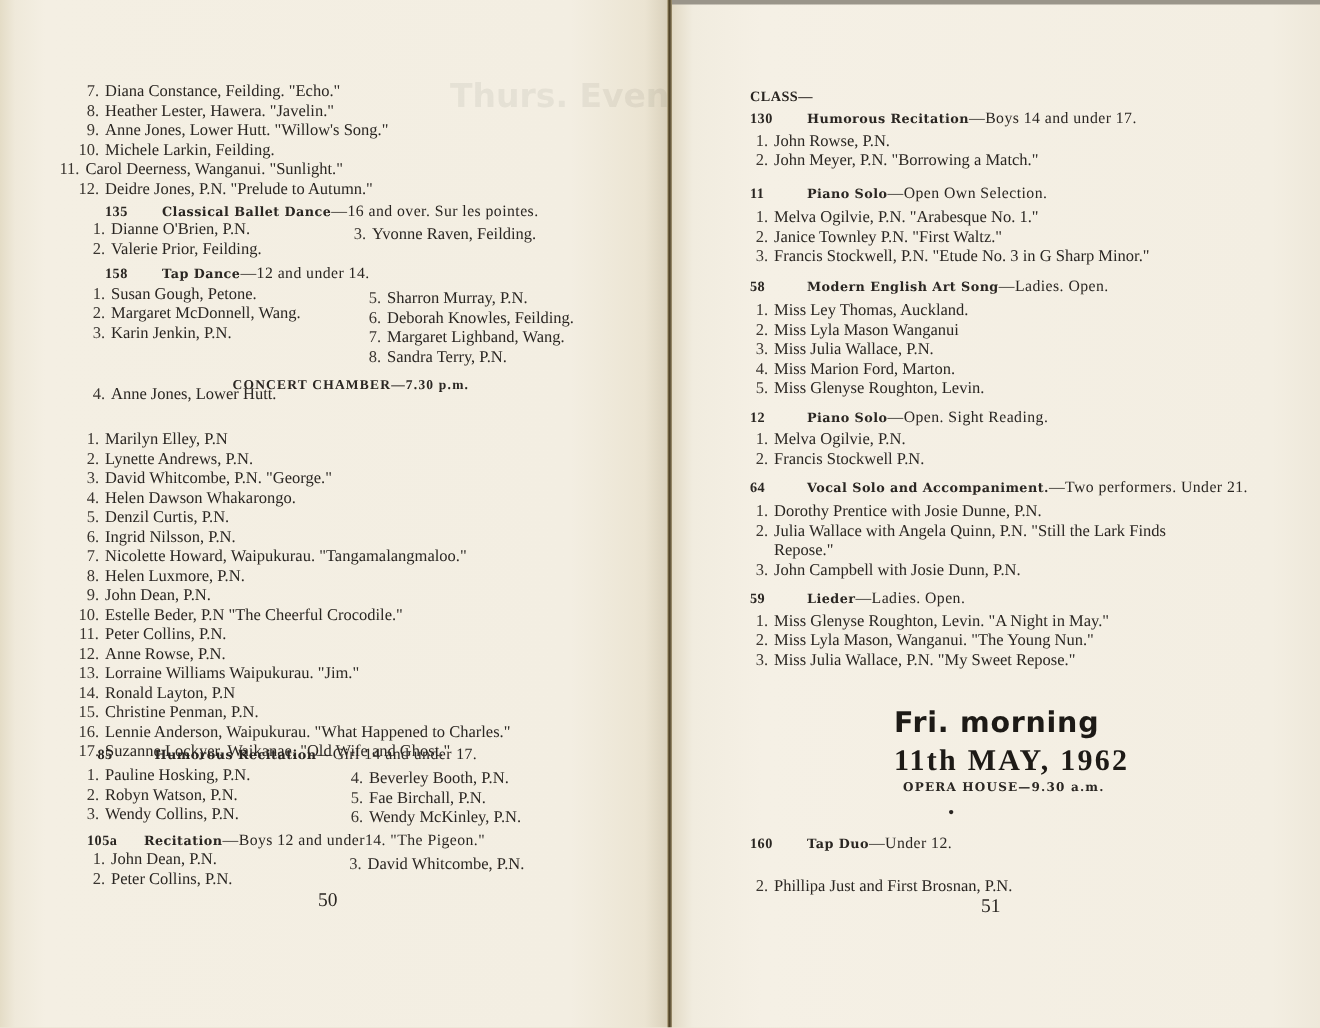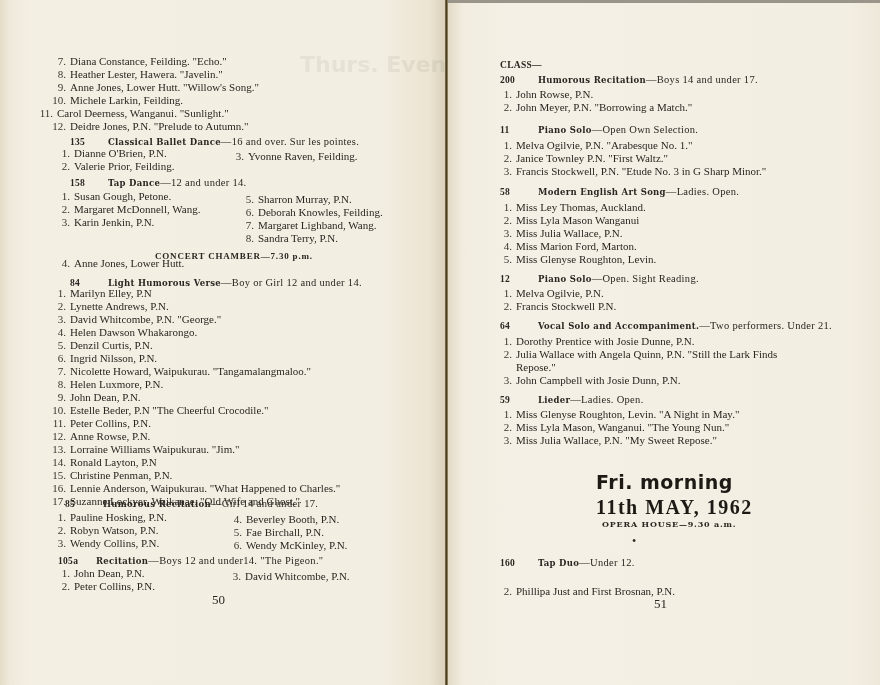--- a/index.html
+++ b/index.html
@@ -77,21 +77,20 @@
     <div class="line" style="left:56px; top:203px;"><span class="num">2.</span><span>Margaret McDonnell, Wang.</span></div>
     <div class="line" style="left:56px; top:216px;"><span class="num">3.</span><span>Karin Jenkin, P.N.</span></div>
     <div class="line" style="left:56px; top:229px;margin-top:28px;"><span class="num">4.</span><span>Anne Jones, Lower Hutt.</span></div>
     <div class="line" style="left:240px; top:193px;"><span class="num">5.</span><span>Sharron Murray, P.N.</span></div>
     <div class="line" style="left:240px; top:206px;"><span class="num">6.</span><span>Deborah Knowles, Feilding.</span></div>
     <div class="line" style="left:240px; top:219px;"><span class="num">7.</span><span>Margaret Lighband, Wang.</span></div>
     <div class="line" style="left:240px; top:232px;"><span class="num">8.</span><span>Sandra Terry, P.N.</span></div>
 
     <div class="line chamber" style="left:155px; top:250px;">CONCERT CHAMBER—7.30 p.m.</div>
 
-    <div class="line hdr" style="left:70px; top:276px;"><span class="cls">84</span><span class="title">Light Humorous Verse</span><span class="rest">—Boy or Girl 12 and under 14.</span></div>
     <div class="line" style="left:52px; top:287px;"><span class="num">1.</span><span>Marilyn Elley, P.N</span></div>
     <div class="line" style="left:52px; top:300px;"><span class="num">2.</span><span>Lynette Andrews, P.N.</span></div>
     <div class="line" style="left:52px; top:313px;"><span class="num">3.</span><span>David Whitcombe, P.N.  "George."</span></div>
     <div class="line" style="left:52px; top:326px;"><span class="num">4.</span><span>Helen Dawson  Whakarongo.</span></div>
     <div class="line" style="left:52px; top:339px;"><span class="num">5.</span><span>Denzil Curtis, P.N.</span></div>
     <div class="line" style="left:52px; top:352px;"><span class="num">6.</span><span>Ingrid Nilsson, P.N.</span></div>
     <div class="line" style="left:52px; top:365px;"><span class="num">7.</span><span>Nicolette Howard, Waipukurau.   "Tangamalangmaloo."</span></div>
     <div class="line" style="left:52px; top:378px;"><span class="num">8.</span><span>Helen Luxmore, P.N.</span></div>
     <div class="line" style="left:52px; top:391px;"><span class="num">9.</span><span>John Dean, P.N.</span></div>
     <div class="line" style="left:52px; top:404px;"><span class="num">10.</span><span>Estelle Beder, P.N   "The Cheerful Crocodile."</span></div>
@@ -118,21 +117,21 @@
 
     <div class="line pageno" style="left:212px; top:593px;">50</div>
   </div>
 
   <div class="gutter"></div>
   <div class="topshadow"></div>
 
   <div class="page right">
     <div class="line hdr" style="left:52px; top:56px;">CLASS—</div>
 
-    <div class="line hdr" style="left:52px; top:70px;"><span class="cls">200</span><span class="title">Humorous Recitation</span><span class="rest">—Boys 14 and under 17.</span></div>
+    <div class="line hdr" style="left:52px; top:70px;"><span class="cls">130</span><span class="title">Humorous Recitation</span><span class="rest">—Boys 14 and under 17.</span></div>
     <div class="line" style="left:50px; top:85px;"><span class="num">1.</span><span>John Rowse, P.N.</span></div>
     <div class="line" style="left:50px; top:98px;"><span class="num">2.</span><span>John Meyer, P.N.   "Borrowing a Match."</span></div>
 
     <div class="line hdr" style="left:52px; top:120px;"><span class="cls">11</span><span class="title">Piano Solo</span><span class="rest">—Open     Own Selection.</span></div>
     <div class="line" style="left:50px; top:136px;"><span class="num">1.</span><span>Melva Ogilvie, P.N.   "Arabesque No. 1."</span></div>
     <div class="line" style="left:50px; top:149px;"><span class="num">2.</span><span>Janice Townley  P.N.   "First Waltz."</span></div>
     <div class="line" style="left:50px; top:162px;"><span class="num">3.</span><span>Francis Stockwell, P.N.   "Etude No. 3 in G Sharp Minor."</span></div>
 
     <div class="line hdr" style="left:52px; top:182px;"><span class="cls">58</span><span class="title">Modern English Art Song</span><span class="rest">—Ladies.     Open.</span></div>
     <div class="line" style="left:50px; top:198px;"><span class="num">1.</span><span>Miss Ley Thomas, Auckland.</span></div>

